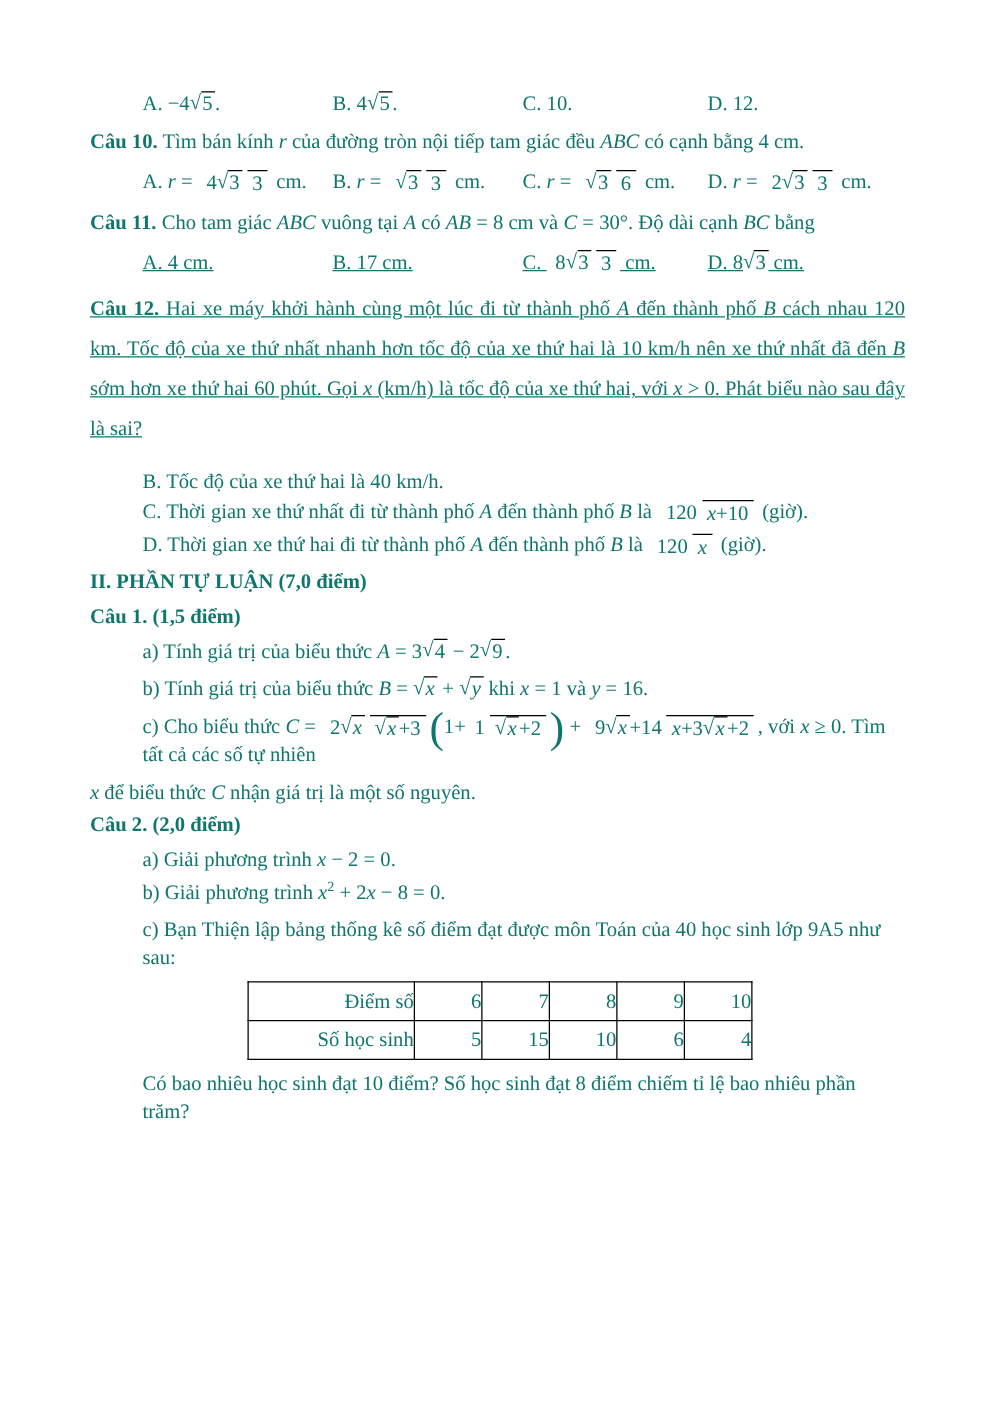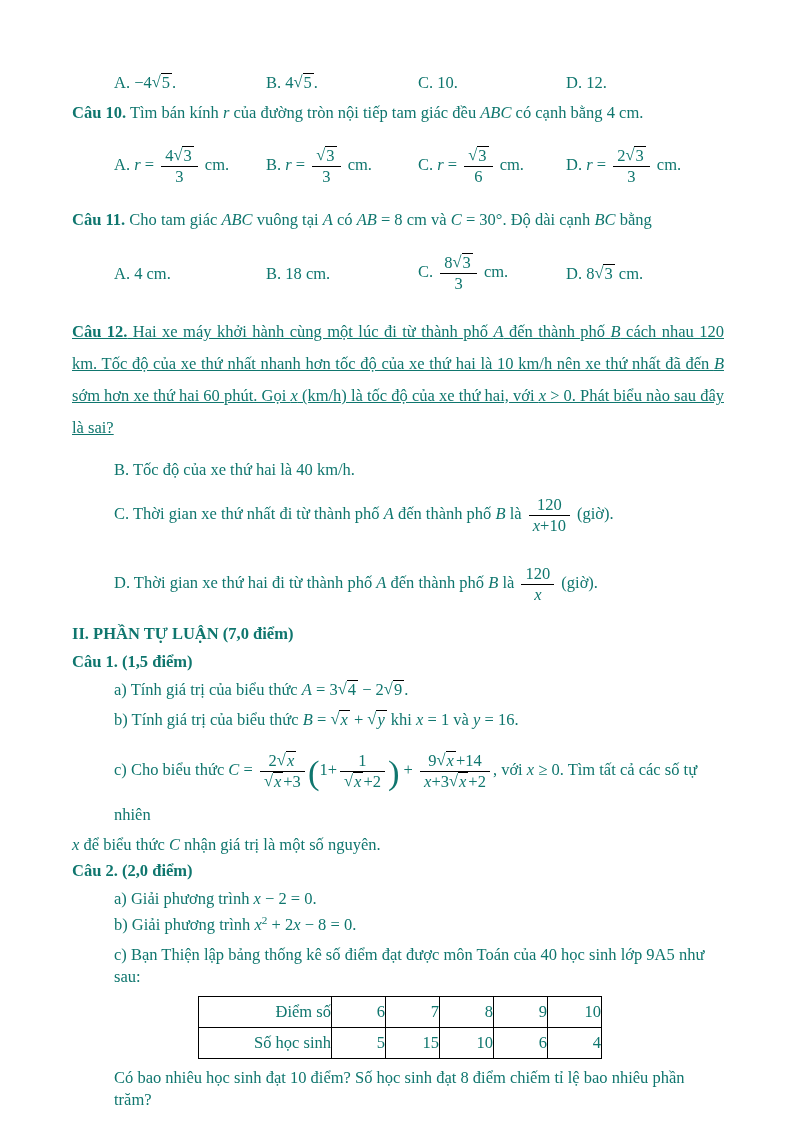--- a/index.html
+++ b/index.html
@@ -6,36 +6,36 @@
   .page{
     width:794px;height:1122px;box-sizing:border-box;
     background:#ffffff;color:#0f766e;
     padding:72px 70px 0 72px;
     font-family:"Liberation Serif", serif;
     font-size:16.5px;line-height:22px;
     overflow:hidden;
   }
   .line{margin:0 0 6px 0;}
   .ind{padding-left:42px;}
-  .m0{margin-bottom:0;} .m4{margin-bottom:4px;} .m8{margin-bottom:8px;} .m10{margin-bottom:10px;}
+  .m0{margin-bottom:0;} .m4{margin-bottom:4px;} .m8{margin-bottom:8px;} .m10{margin-bottom:10px;text-decoration:underline;}
   .para{text-align:justify;line-height:32px;margin-bottom:15px;text-decoration:underline;}
   .optrow{
     display:grid;grid-template-columns:152px 152px 148px auto;
     padding-left:42px;align-items:center;margin-bottom:8px;
   }
   .fr{padding-top:2px;padding-bottom:2px;}
   .it{font-style:italic;}
   .bd{font-weight:bold;}
   sup{font-size:68%;line-height:0;}
   .sqrt{white-space:nowrap;}
   .sqrt .rad{display:inline-block;transform:translateY(-1px);}
   .sqrt .arg{display:inline-block;border-top:1px solid #000;padding:0 2px 0 1px;line-height:1.05;}
   .frac{
-    display:inline-flex;flex-direction:column;vertical-align:middle;
-    text-align:center;margin:12px 3px;line-height:20px;
+    display:inline-flex;vertical-align:middle;
+    text-align:center;margin:0 3px;line-height:20px;
   }
   .frac .num,.frac .den{display:block;padding:0 4px;}
   .frac .den{border-top:1px solid #000;}
   .bigp{vertical-align:middle;line-height:0;font-weight:400;}
   .stat-table{border-collapse:collapse;margin:8px 0 8px 126px;}
   .stat-table td{
     border:1px solid #000;text-align:right;height:30px;
     padding:0;font-size:16.5px;
   }
   .stat-table td:first-child{width:132px;}
@@ -71,21 +71,21 @@
     <div>D. <span class="it">r</span> = <span class="frac">
           <span class="num">2<span class="sqrt"><span class="rad">√</span><span class="arg">3</span></span></span>
           <span class="den">3</span>
         </span> cm.</div>
   </div>
 
   <div class="line m8"><span class="bd">Câu 11.</span> Cho tam giác <span class="it">ABC</span> vuông tại <span class="it">A</span> có <span class="it">AB</span> = 8 cm và <span class="it">C</span> = 30°. Độ dài cạnh <span class="it">BC</span> bằng</div>
 
   <div class="optrow fr m10">
     <div>A. 4 cm.</div>
-    <div>B. 18 cm.</div>
+    <div>B. 17 cm.</div>
     <div>C. <span class="frac">
           <span class="num">8<span class="sqrt"><span class="rad">√</span><span class="arg">3</span></span></span>
           <span class="den">3</span>
         </span> cm.</div>
     <div>D. 8<span class="sqrt"><span class="rad">√</span><span class="arg">3</span></span> cm.</div>
   </div>
 
   <div class="para"><span class="bd">Câu 12.</span> Hai xe máy khởi hành cùng một lúc đi từ thành phố <span class="it">A</span> đến thành phố <span class="it">B</span> cách nhau 120 km. Tốc độ của xe thứ nhất nhanh hơn tốc độ của xe thứ hai là 10 km/h nên xe thứ nhất đã đến <span class="it">B</span> sớm hơn xe thứ hai 60 phút. Gọi <span class="it">x</span> (km/h) là tốc độ của xe thứ hai, với <span class="it">x</span> &gt; 0. Phát biểu nào sau đây là sai?</div>
 
   <div class="line ind m0">B. Tốc độ của xe thứ hai là 40 km/h.</div>

